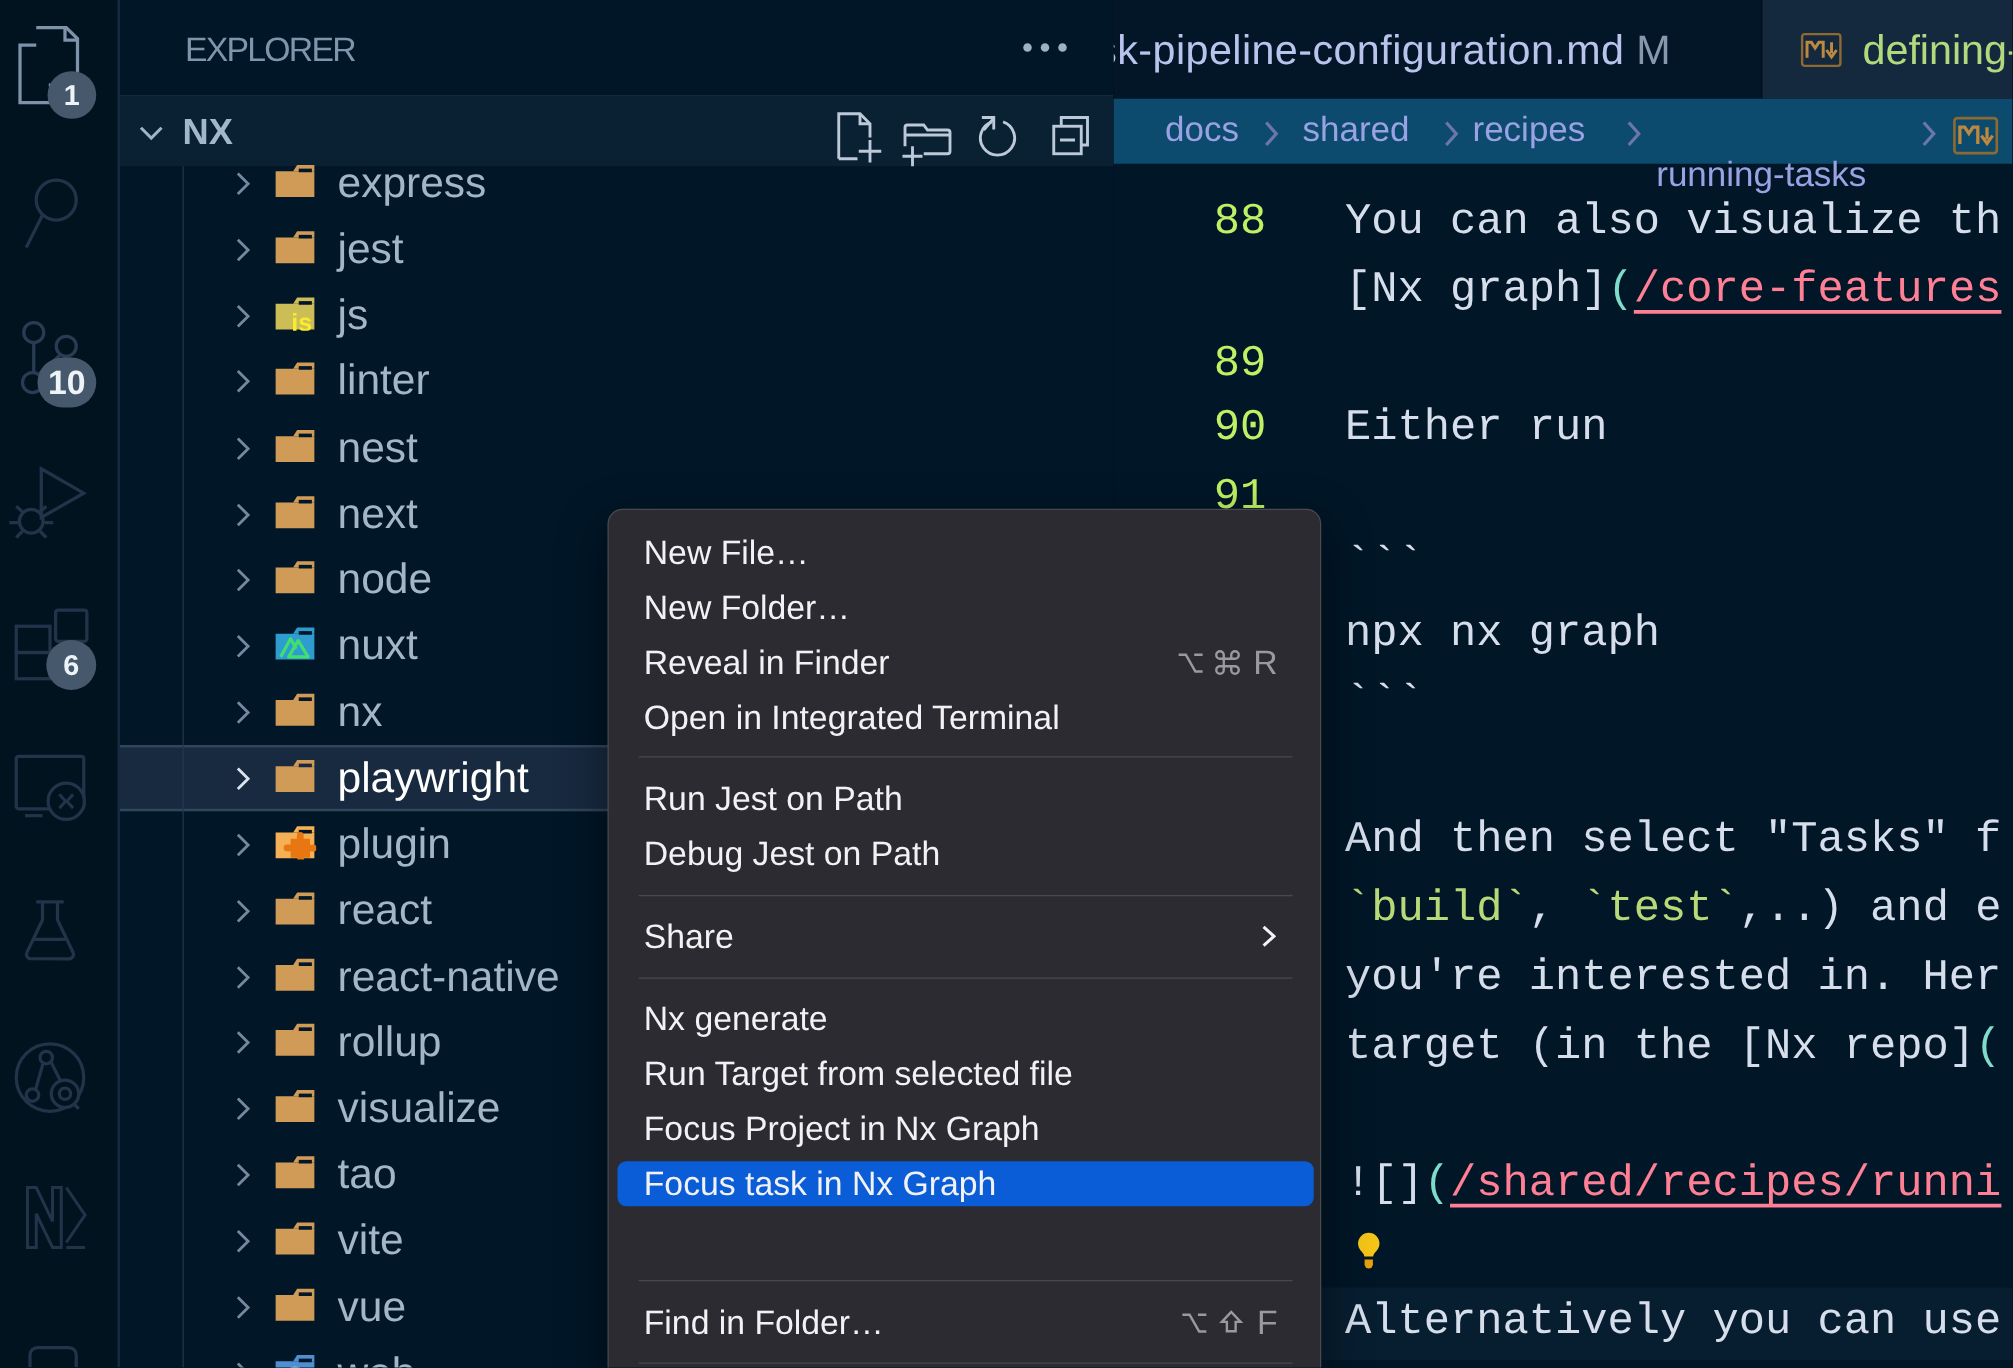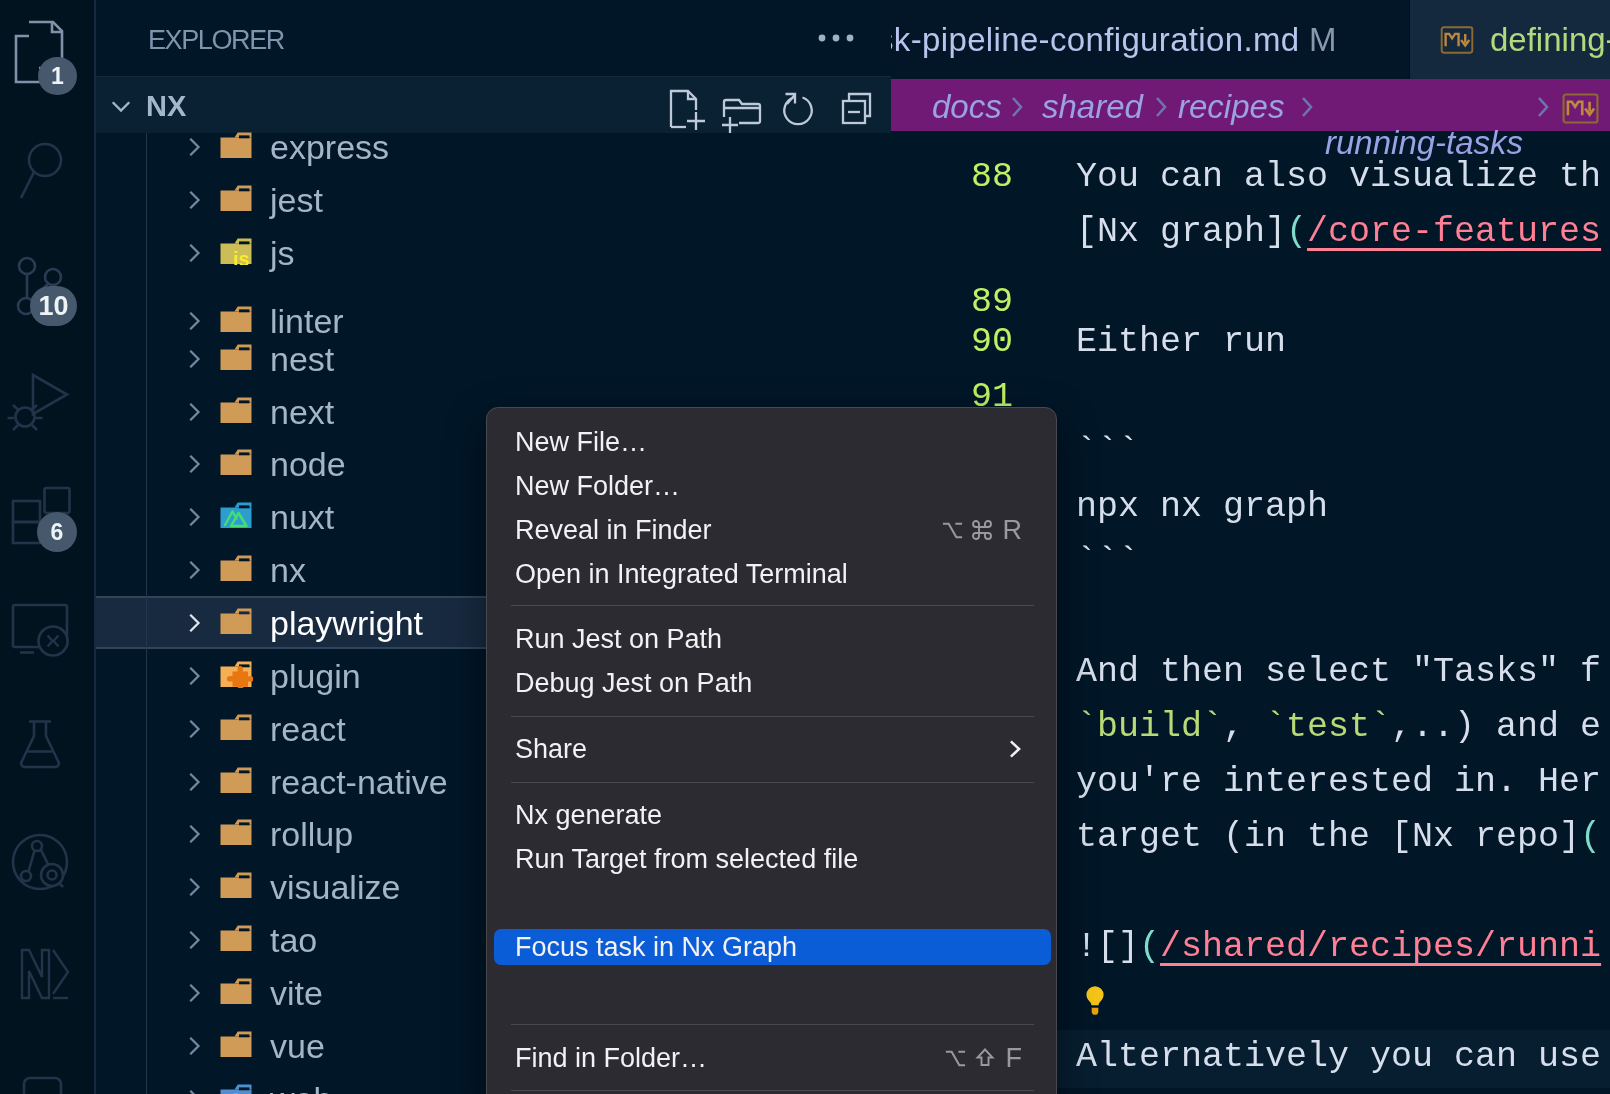--- a/index.html
+++ b/index.html
@@ -35,22 +35,22 @@
   
   #editor { left:891px; top:0; width:719px; height:1094px; background:#011627; }
   #tabbar { position:absolute; left:0; top:0; width:719px; height:79px; background:#010f1d; }
   #tab1 { position:absolute; left:0; top:0; width:518px; height:79px; background:#031627;
     overflow:hidden; }
   #tab1 .t { position:absolute; left:-14px; top:21px; letter-spacing:0.35px; font-size:33px; color:#b9c3ec; white-space:nowrap; }
   #tab1 .m { color:#8797ae; }
   #tab2 { position:absolute; left:519px; top:0; width:200px; height:79px; background:#14293d;
     overflow:hidden; }
   #tab2 .t { position:absolute; left:88px; top:21px; font-size:33px; color:#b3d97e; white-space:nowrap; }
-  #breadcrumbs { position:absolute; left:0; top:79px; width:719px; height:52px; background:#701a75;
-    font-size:33px; color:#9aa2e4;font-style:italic; }
+  #breadcrumbs { position:absolute; left:0; top:79px; width:719px; height:52px; background:#0c4a6e;
+    font-size:28px; color:#9aa2e4; }
 
   
   #code { position:absolute; left:0; top:131px; width:719px; height:963px;
     font-family:"Liberation Mono", monospace; font-size:35px; }
   .cl { position:absolute; left:185px; white-space:pre; color:#d6deeb; line-height:55px; }
   .ln { position:absolute; width:122px; text-align:right; color:#bef264; line-height:55px; }
   .teal { color:#7fdbca; }
   .pink { color:#ff7f95; text-decoration:underline; text-underline-offset:7px; }
   .grn { color:#b8d977; }
 
@@ -132,21 +132,21 @@
             <path d="M5.5 2.5 L11 8 L5.5 13.5"></path>
           </svg>
   <span class="ficon"><svg width="33" height="28" viewBox="0 0 33 28">
 <path d="M0.5 6.5 h31 v20.5 h-31 z" fill="#cdbd56"></path>
 <path d="M14.5 6.5 l3.2 -5 h13.8 v5 z" fill="#cdbd56"></path>
 <rect x="19" y="4.4" width="10.5" height="2.9" fill="#011627"></rect>
               <text x="13" y="28.5" font-family="Liberation Sans" font-weight="bold" font-size="20" fill="#f7ec2e">js</text>
             </svg></span>
   <span class="lbl">js</span>
 </div>
-<div class="row" style="top:294px;">
+<div class="row" style="top:278px;">
   <svg class="chev" width="24" height="24" viewBox="0 0 16 16" fill="none" stroke="#7588a0" stroke-width="1.5">
             <path d="M5.5 2.5 L11 8 L5.5 13.5"></path>
           </svg>
   <span class="ficon"><svg width="33" height="28" viewBox="0 0 33 28">
 <path d="M0.5 6.5 h31 v20.5 h-31 z" fill="#d09a57"></path>
 <path d="M14.5 6.5 l3.2 -5 h13.8 v5 z" fill="#d09a57"></path>
 <rect x="19" y="4.4" width="10.5" height="2.9" fill="#011627"></rect>
             </svg></span>
   <span class="lbl">linter</span>
 </div>
@@ -418,21 +418,21 @@
         <rect x="0.75" y="0.75" width="17.5" height="14.5" rx="1.2" fill="none" stroke="#8d6a31" stroke-width="1.1"></rect>
         <path d="M3 11.5 V4.5 h2 l1.7 2.6 L8.4 4.5 h2 v7" fill="none" stroke="#bd8840" stroke-width="1.35"></path>
         <path d="M14.2 4.5 v5 M11.9 8 l2.3 3.2 L16.5 8" fill="none" stroke="#bd8840" stroke-width="1.35"></path>
       </svg>
     </div>
     <div id="code">
       <div style="position:absolute; left:0; top:899px; width:719px; height:58px; background:rgba(125,165,215,0.06);"></div>
       <div class="ln" style="top:19px;">88</div>
       <div class="cl" style="top:19px;">You can also visualize th</div>
       <div class="cl" style="top:74px;">[Nx graph]<span class="teal">(</span><span class="pink">/core-features</span></div>
-      <div class="ln" style="top:144px;">89</div>
+      <div class="ln" style="top:133px;">89</div>
       <div class="ln" style="top:184px;">90</div>
       <div class="cl" style="top:184px;">Either run</div>
       <div class="ln" style="top:239px;">91</div>
       <div class="cl" style="top:294px;">```</div>
       <div class="cl" style="top:349px;">npx nx graph</div>
       <div class="cl" style="top:404px;">```</div>
       <div class="cl" style="top:514px;">And then select "Tasks" f</div>
       <div class="cl" style="top:569px;"><span class="grn">`build`</span>, <span class="grn">`test`</span>,..) and e</div>
       <div class="cl" style="top:624px;">you're interested in. Her</div>
       <div class="cl" style="top:679px;">target (in the [Nx repo]<span class="teal">(</span></div>
@@ -465,20 +465,21 @@
     <div class="msep" style="top:308px;"></div>
     <div class="mi" style="top:319px;">Share</div>
     <div style="position:absolute; right:30px; top:319px; height:44px; display:flex; align-items:center;">
       <svg width="22" height="22" viewBox="0 0 16 16" fill="none" stroke="#f2f2f4" stroke-width="1.8">
           <path d="M5 2.5 L11 8 L5 13.5"></path>
         </svg>
     </div>
     <div class="msep" style="top:374px;"></div>
     <div class="mi" style="top:385px;">Nx generate</div>
     <div class="mi" style="top:429px;">Run Target from selected file</div>
+    <div class="mi" style="top:473px;">Focus Project in Nx Graph</div>
     <div class="mhl" style="top:521px;"></div>
     <div class="mi" style="top:517px;">Focus task in Nx Graph</div>
     <div class="msep" style="top:616px;"></div>
     <div class="mi" style="top:628px;">Find in Folder…</div>
     <div class="msc" style="top:628px; height:44px;">
       <svg width="23" height="23" viewBox="0 0 24 24" fill="none" stroke="#9a99a0" stroke-width="2.1">
           <path d="M2 5 h6 l8 14 h6 M15 5 h7"></path>
         </svg>
       <svg width="24" height="24" viewBox="0 0 24 24" fill="none" stroke="#9a99a0" stroke-width="1.9" style="margin-left:6px;">
           <path d="M12 3.5 L4.5 11.5 H8.5 V19 h7 V11.5 h4 z"></path>

